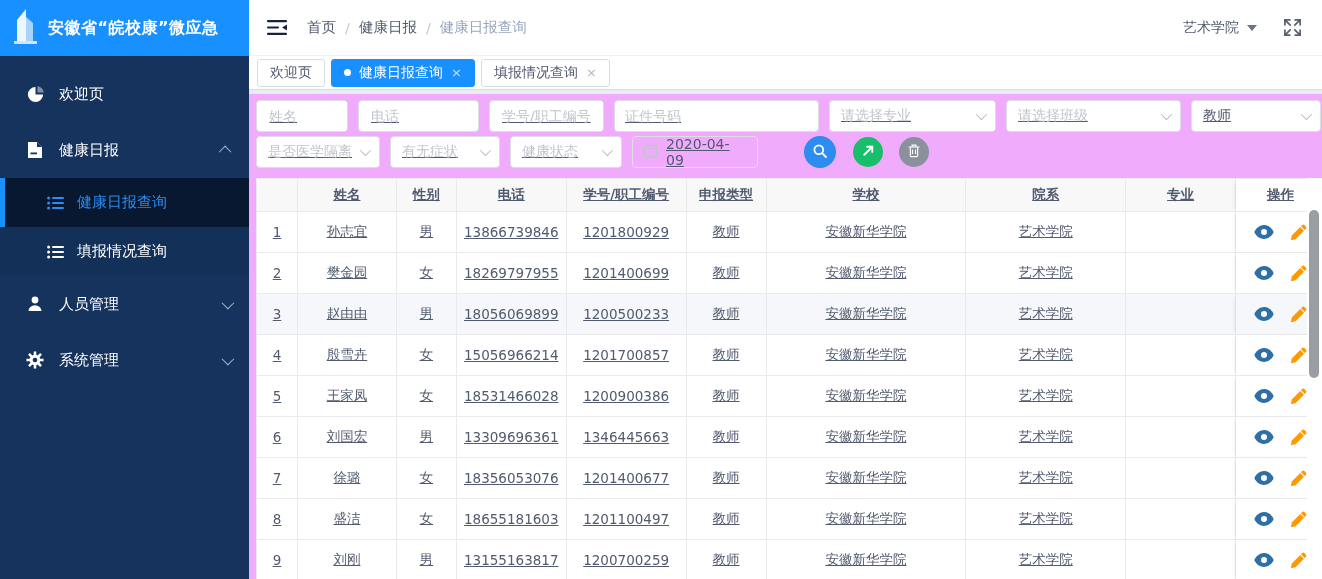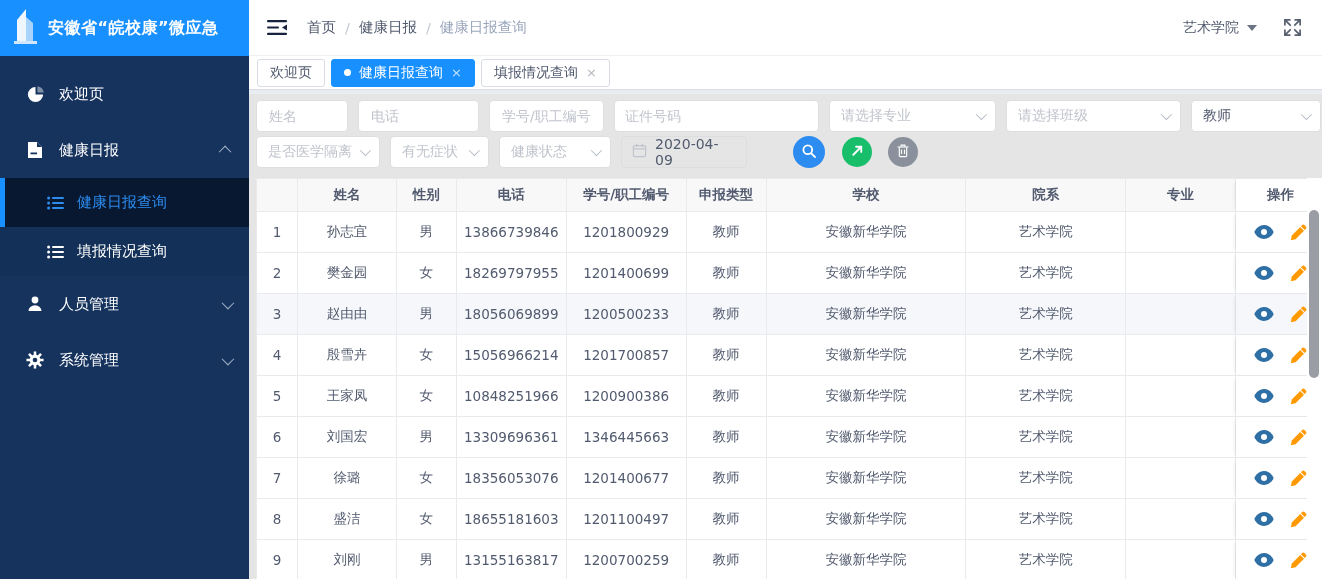--- a/index.html
+++ b/index.html
@@ -38,21 +38,21 @@
   .tagbar-strip { height:4px; background:#e9ecf0; flex:none; }
   .tag { height:28px; display:inline-flex; align-items:center; gap:8px; padding:0 12px; background:#fff;
          border:1px solid #d8dce5; border-radius:3px; font-size:14px; color:#515a6e; cursor:pointer; white-space:nowrap; }
   .tag.active { background:#1890ff; border-color:#1890ff; color:#fff; }
   .tag .dot { width:7px; height:7px; border-radius:50%; background:#fff; }
   .tag .close { font-size:13px; line-height:1; opacity:.75; cursor:pointer; }
   .tag.active .close { color:#fff; }
   .tag:not(.active) .close { color:#9aa0ab; }
 
   
-  .content { flex:1; background:#e5e5e5; padding:6px 0 0 7px; position:relative; overflow:hidden; }
+  .content { flex:1; background:#f0abfc; padding:6px 0 0 7px; position:relative; overflow:hidden;text-decoration:underline; }
   .f-row { display:flex; gap:10px; margin-bottom:4px; align-items:center; }
   .f-input { height:32px; border:1px solid #dcdee2; border-radius:4px; padding:0 12px; font-size:14px; color:#515a6e; outline:none;
              font-family:inherit; }
   .f-input::placeholder { color:#c0c4cc; }
   .f-select { height:32px; border:1px solid #dcdee2; border-radius:4px; padding:0 11px; display:flex; align-items:center;
               justify-content:space-between; cursor:pointer; background:#fff; }
   .f-select .ph { color:#c0c4cc; }
   .f-select .val { color:#515a6e; }
   .f-select .chev { width:8px; height:8px; border-right:1.4px solid #b7bcc6; border-bottom:1.4px solid #b7bcc6;
                     transform:rotate(45deg) translateY(-2px); margin-left:8px; flex:none; }
@@ -251,21 +251,21 @@
           <span class="val">教师</span>
           <span class="chev"></span>
         </div>
       </div>
 
       <div class="f-row">
         <div class="f-select" style="width:124px">
           <span class="ph">是否医学隔离</span>
           <span class="chev"></span>
         </div>
-        <div class="f-select" style="width:99px">
+        <div class="f-select" style="width:110px">
           <span class="ph">有无症状</span>
           <span class="chev"></span>
         </div>
         <div class="f-select" style="width:112px">
           <span class="ph">健康状态</span>
           <span class="chev"></span>
         </div>
         <div class="f-date">
           <span>
             <svg width="15" height="15" viewBox="0 0 16 16" fill="none" stroke="#c0c4cc" stroke-width="1.3">
@@ -421,21 +421,21 @@
           <path d="M10.8 3.2l4 4-8.9 8.9-5 1 1-5z" fill="#ff9900"></path>
         </svg>
       </span>
     </div>
   </div>
 
   <div class="t-row">
     <div class="t-cell c-idx">5</div>
     <div class="t-cell c-name">王家凤</div>
     <div class="t-cell c-gender">女</div>
-    <div class="t-cell c-phone">10848251966</div>
+    <div class="t-cell c-phone">18531466028</div>
     <div class="t-cell c-code">1200900386</div>
     <div class="t-cell c-type">教师</div>
     <div class="t-cell c-school">安徽新华学院</div>
     <div class="t-cell c-dept">艺术学院</div>
     <div class="t-cell c-major"></div>
     <div class="t-cell c-op">
       <span class="icon-btn">
         <svg width="20" height="14" viewBox="0 0 20 14">
           <path d="M10 0c5 0 8.6 4 9.6 7-1 3-4.6 7-9.6 7S1.4 10 .4 7C1.4 4 5 0 10 0z" fill="#2e6fa5"></path>
           <circle cx="10" cy="7" r="3" fill="#fff"></circle>

